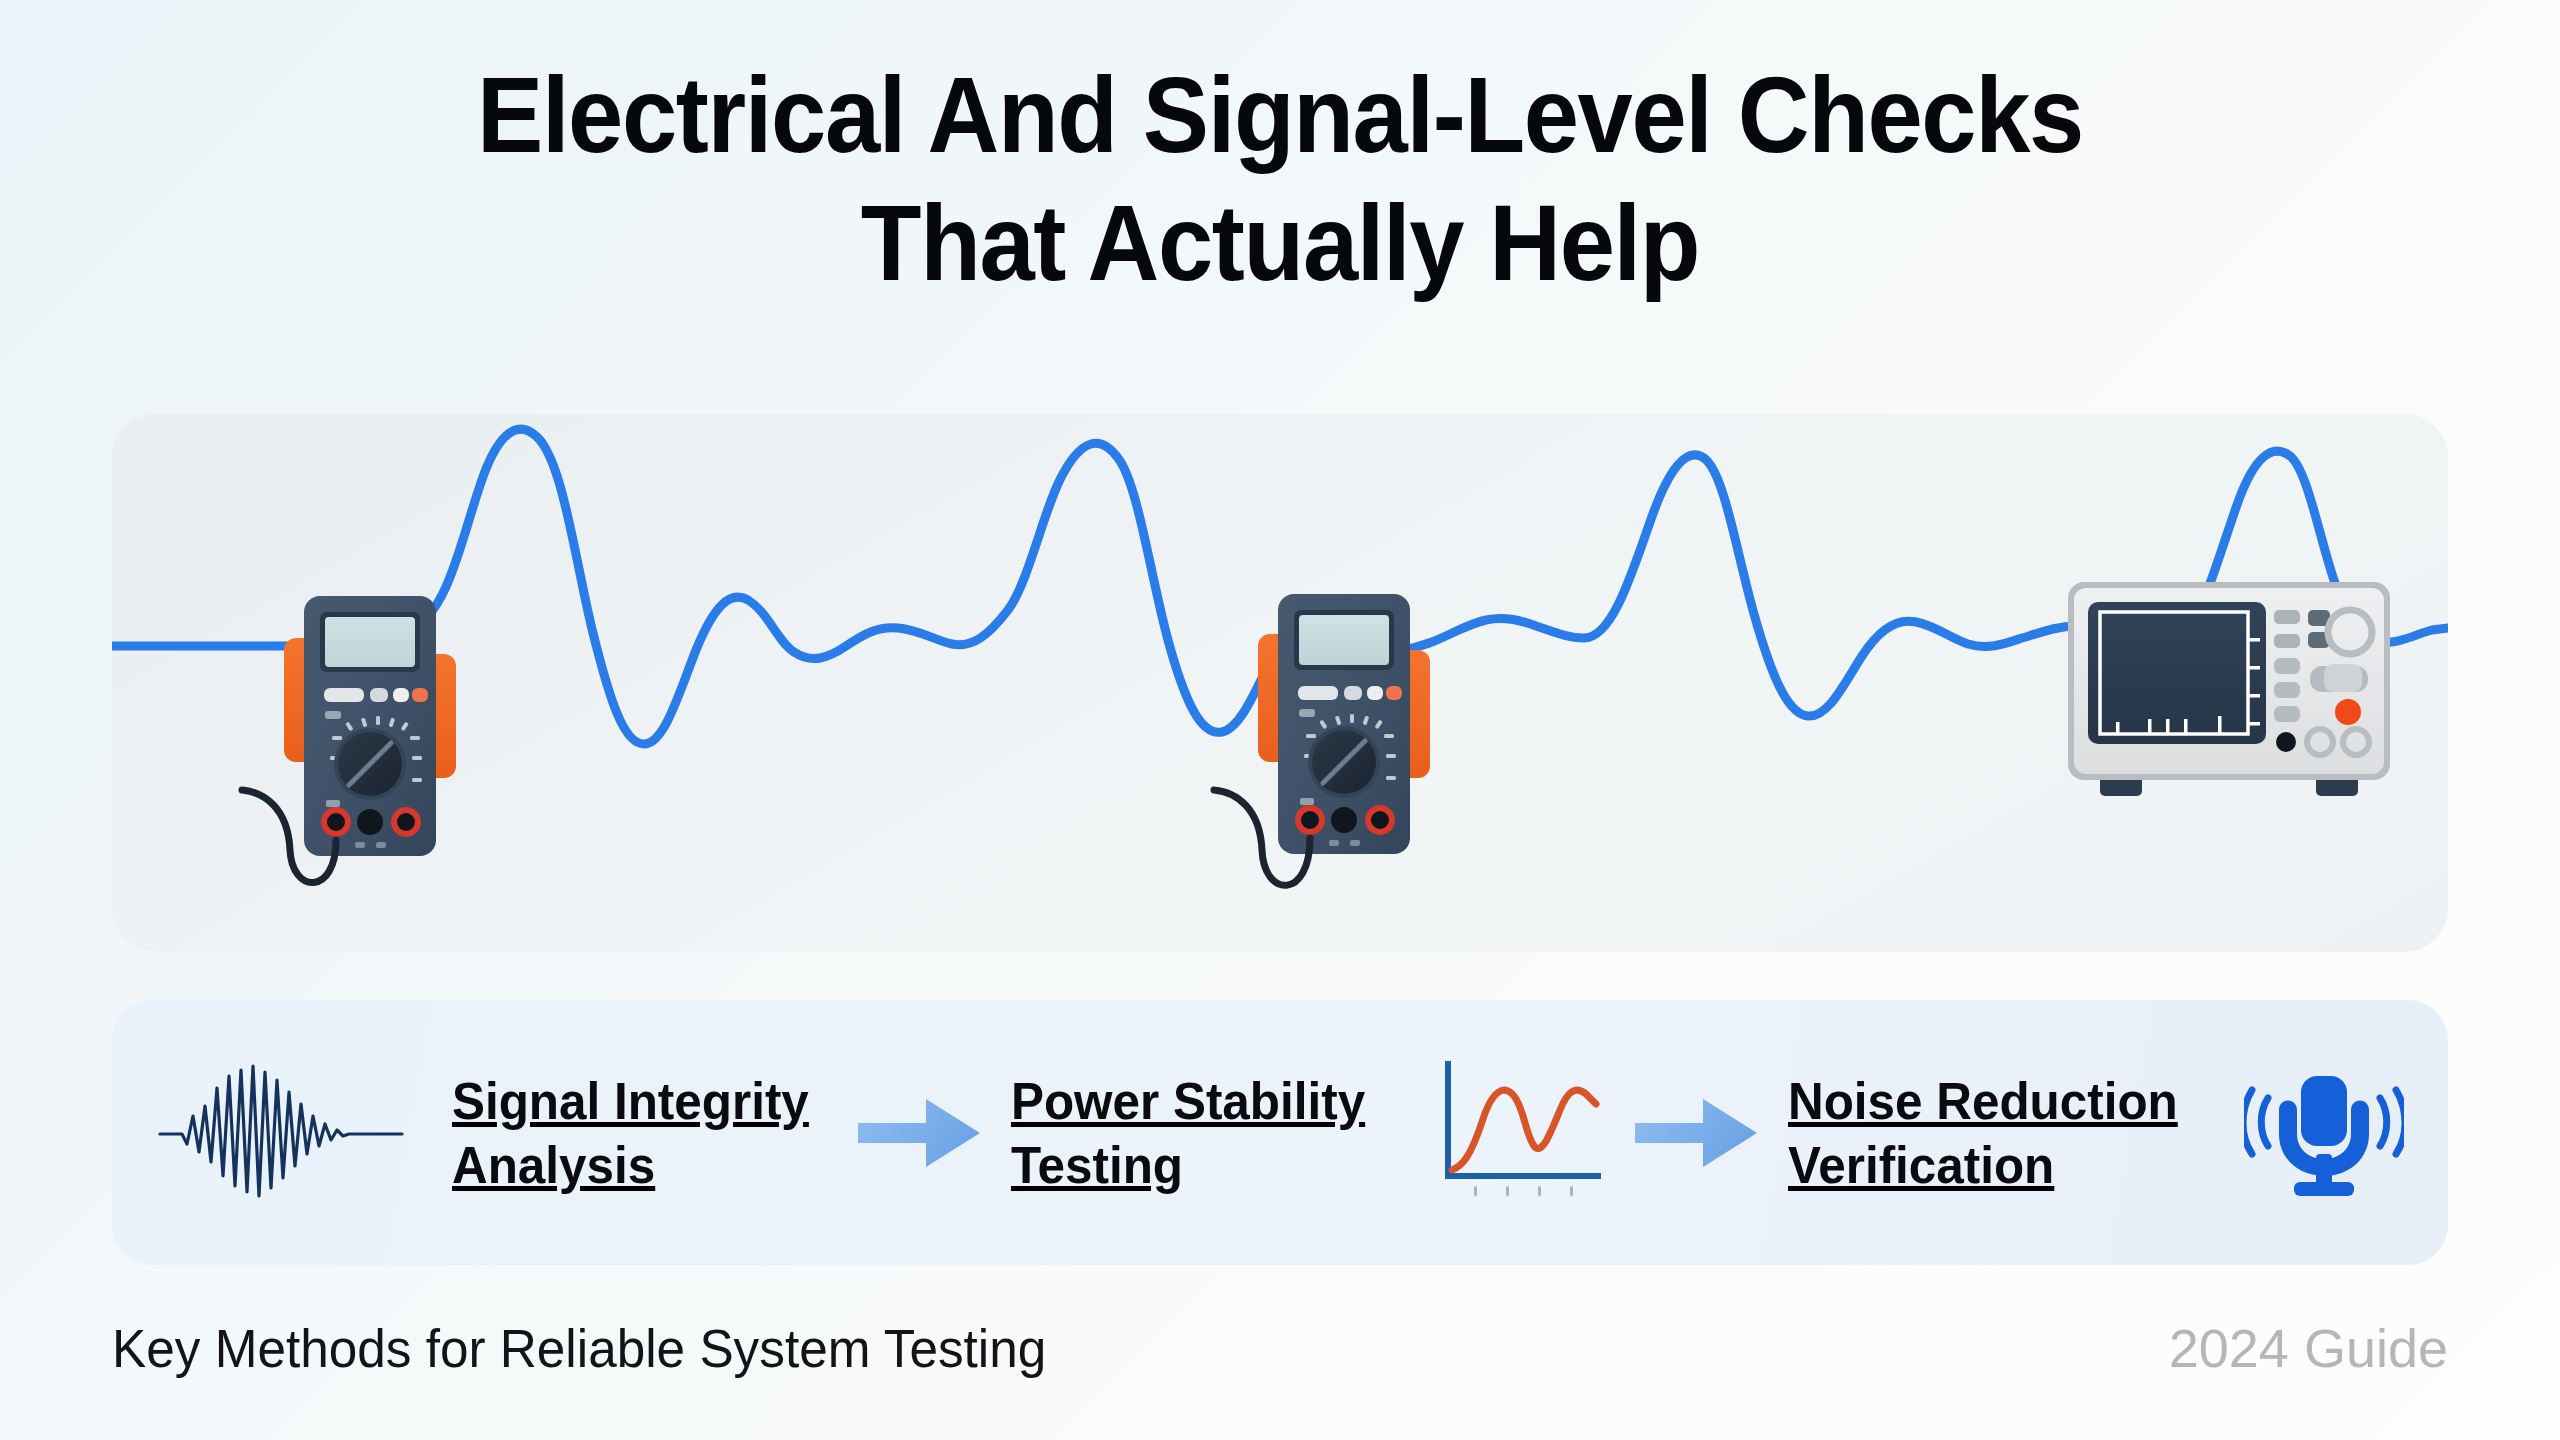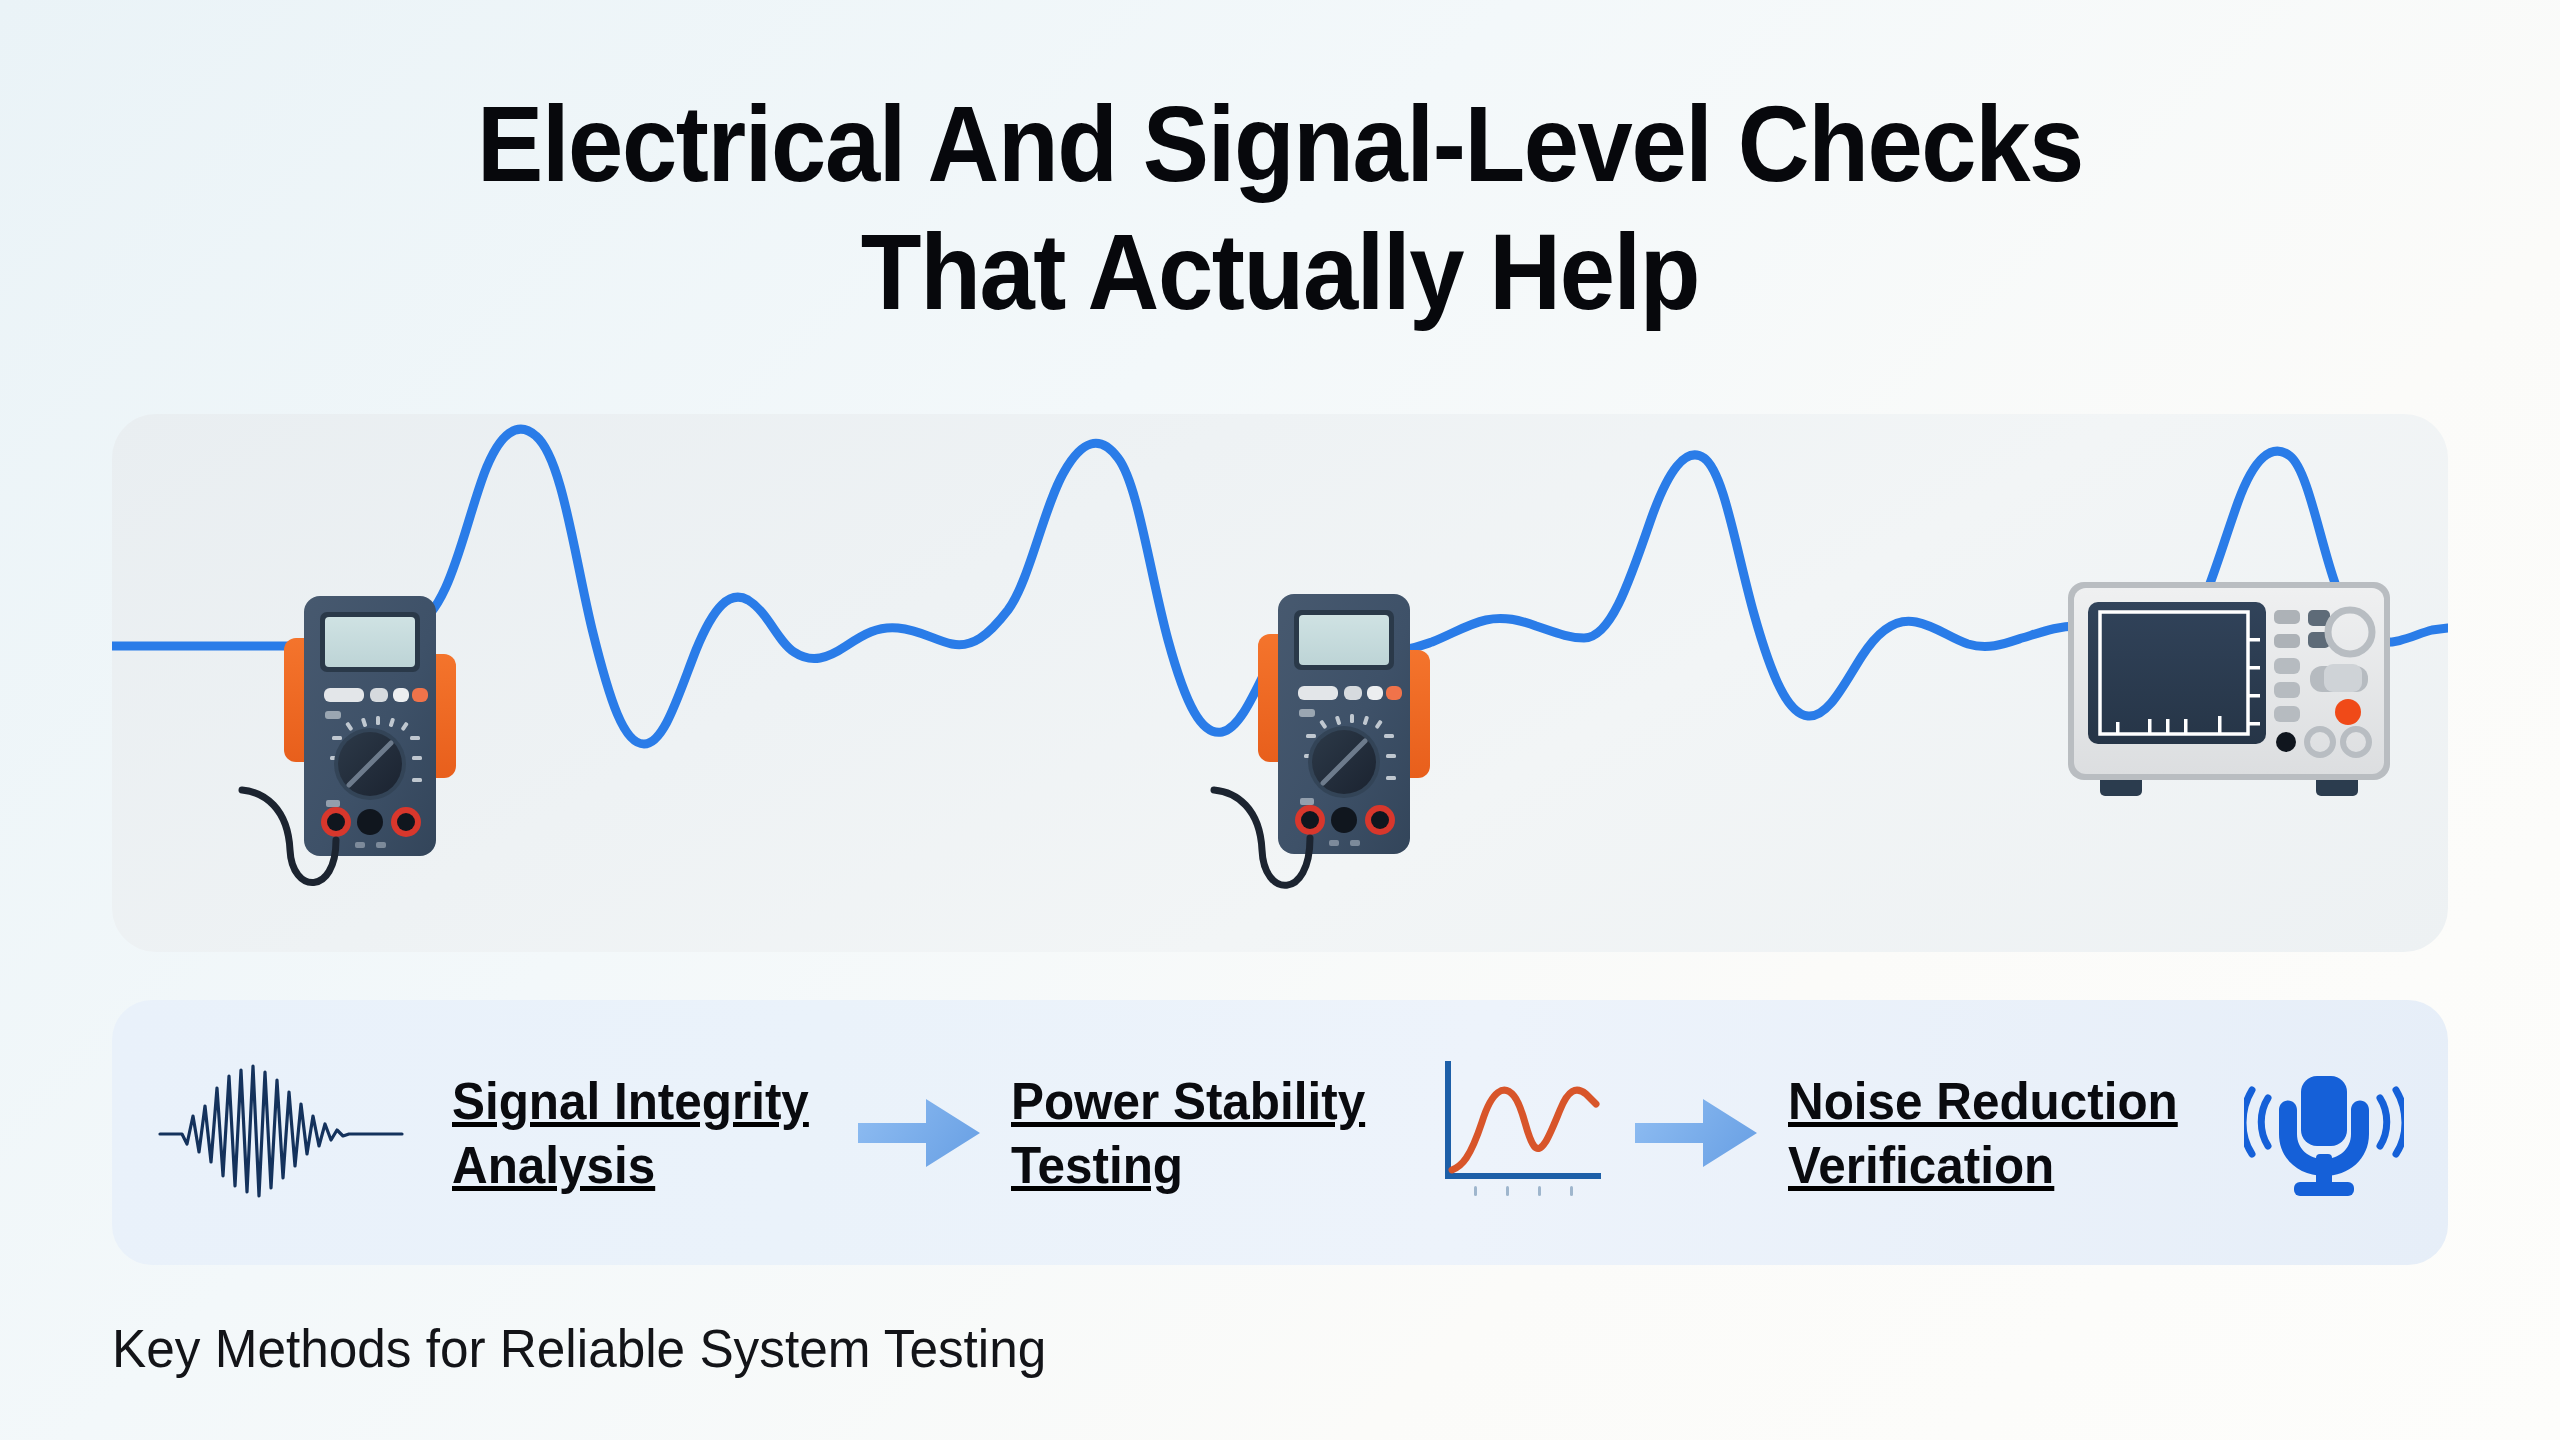--- a/index.html
+++ b/index.html
@@ -14,21 +14,21 @@
     overflow: hidden;
     font-family: "Liberation Sans", sans-serif;
     background:
       linear-gradient(135deg, #eaf3f7 0%, #f3f8fa 38%, #fbfbf9 70%, #fdfdfb 100%);
   }
 
   
   #title-block {
     position: absolute;
     left: 0;
-    top: 80px;
+    top: 51px;
     width: 2560px;
     text-align: center;
   }
   .title-line {
     display: block;
     font-family: "Liberation Sans Narrow", "Liberation Sans", sans-serif;
     font-weight: 700;
     font-size: 108px;
     line-height: 128px;
     letter-spacing: -1.5px;
@@ -434,15 +434,16 @@
           <path d="M 136,40 C 145,54 145,74 136,88"></path>
           <path d="M 152,32 C 164,52 164,78 152,96"></path>
         </g>
       </svg>
     </div>
 
   </div>
 
   <div id="footer">
     <div id="footer-left">Key Methods for Reliable System Testing</div>
+    <div id="footer-right">2024 Guide</div>
   </div>
 
 </div>
 
 </body></html>

